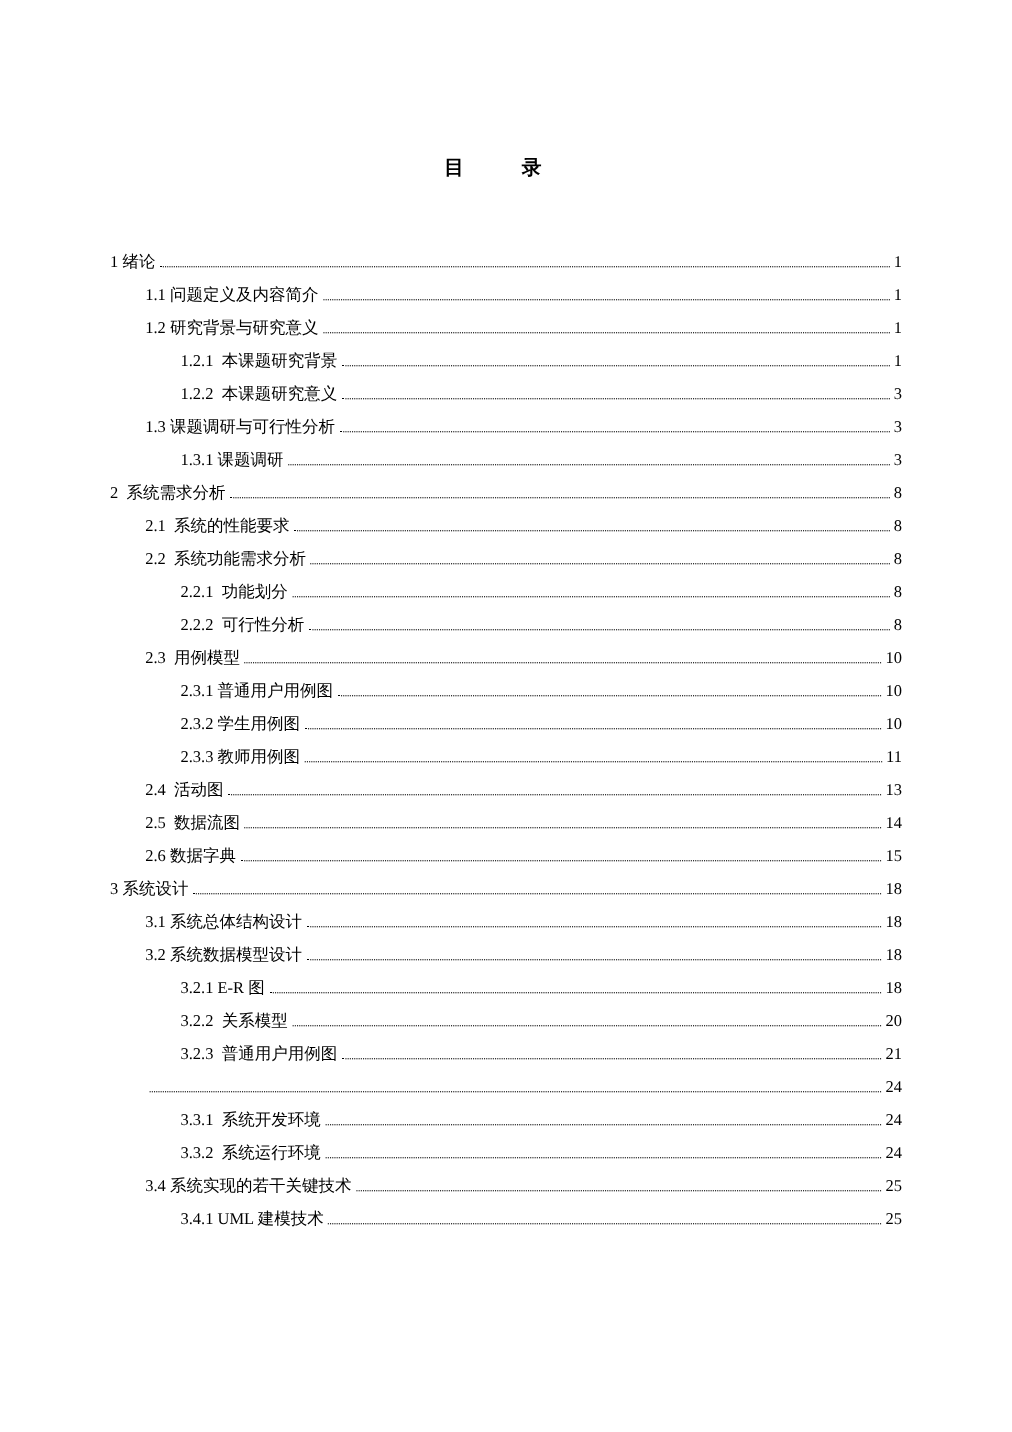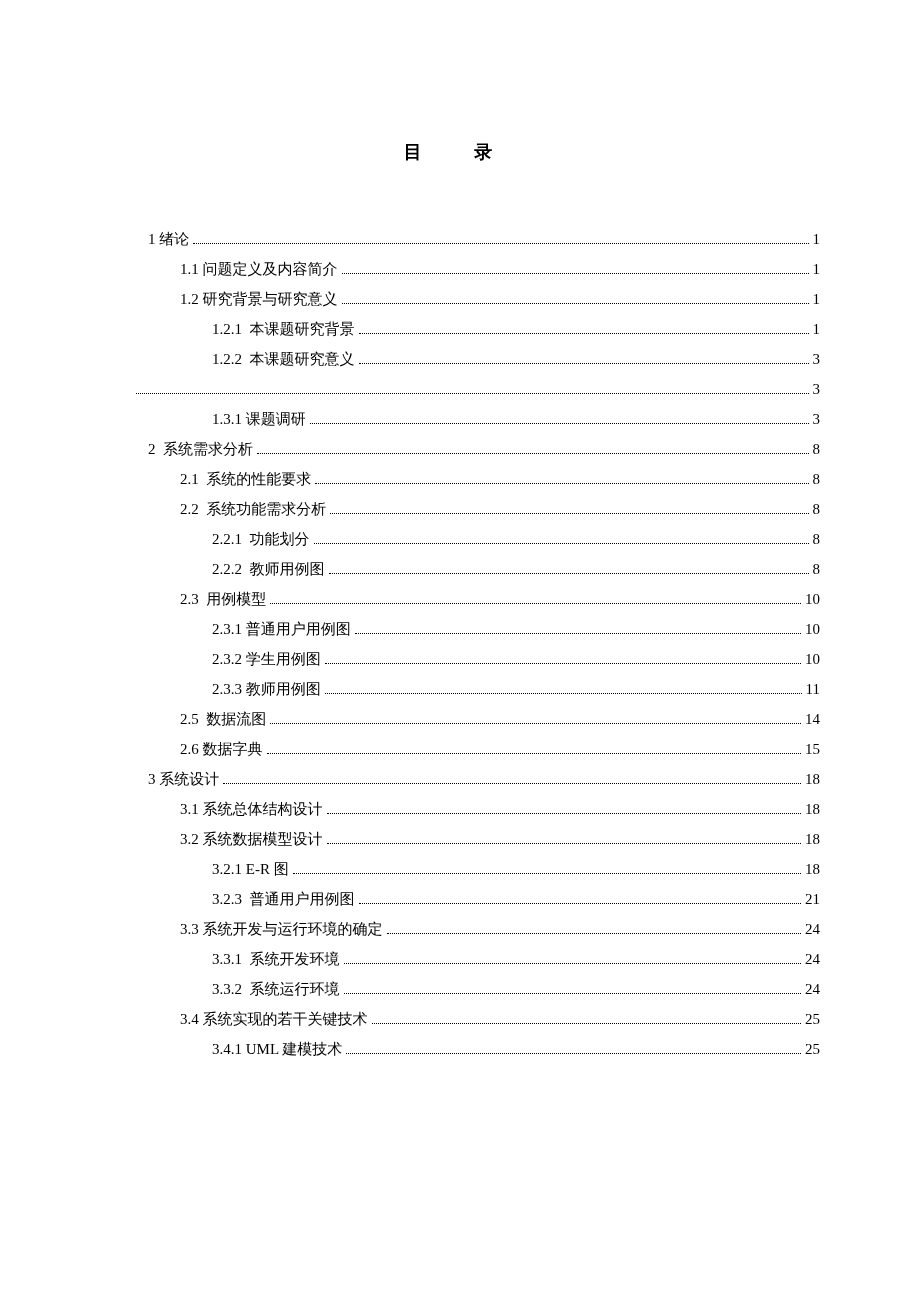--- a/index.html
+++ b/index.html
@@ -28,21 +28,20 @@
       font-size: 15px;
       line-height: 2.0;
     }
     .toc-entry {
       display: flex;
       align-items: baseline;
       white-space: nowrap;
     }
     .toc-label {
       white-space: pre;
-      margin-left: 48px;
     }
     .toc-dots {
       flex: 1;
       border-bottom: 1.5px dotted #000;
       margin: 0 4px 4px 4px;
       min-width: 10px;
     }
     .toc-page {
       white-space: nowrap;
     }
@@ -75,20 +74,21 @@
         <span class="toc-label">1.2.1  本课题研究背景</span>
         <span class="toc-dots"></span>
         <span class="toc-page">1</span>
       </div>
       <div class="toc-entry indent-2">
         <span class="toc-label">1.2.2  本课题研究意义</span>
         <span class="toc-dots"></span>
         <span class="toc-page">3</span>
       </div>
       <div class="toc-entry indent-1">
+        <span class="toc-label">1.3 课题调研与可行性分析</span>
         <span class="toc-dots"></span>
         <span class="toc-page">3</span>
       </div>
       <div class="toc-entry indent-2">
         <span class="toc-label">1.3.1 课题调研</span>
         <span class="toc-dots"></span>
         <span class="toc-page">3</span>
       </div>
       <div class="toc-entry indent-0">
         <span class="toc-label">2  系统需求分析</span>
@@ -104,21 +104,21 @@
         <span class="toc-label">2.2  系统功能需求分析</span>
         <span class="toc-dots"></span>
         <span class="toc-page">8</span>
       </div>
       <div class="toc-entry indent-2">
         <span class="toc-label">2.2.1  功能划分</span>
         <span class="toc-dots"></span>
         <span class="toc-page">8</span>
       </div>
       <div class="toc-entry indent-2">
-        <span class="toc-label">2.2.2  教师用例图</span>
+        <span class="toc-label">2.2.2  可行性分析</span>
         <span class="toc-dots"></span>
         <span class="toc-page">8</span>
       </div>
       <div class="toc-entry indent-1">
         <span class="toc-label">2.3  用例模型</span>
         <span class="toc-dots"></span>
         <span class="toc-page">10</span>
       </div>
       <div class="toc-entry indent-2">
         <span class="toc-label">2.3.1 普通用户用例图</span>
@@ -127,20 +127,25 @@
       </div>
       <div class="toc-entry indent-2">
         <span class="toc-label">2.3.2 学生用例图</span>
         <span class="toc-dots"></span>
         <span class="toc-page">10</span>
       </div>
       <div class="toc-entry indent-2">
         <span class="toc-label">2.3.3 教师用例图</span>
         <span class="toc-dots"></span>
         <span class="toc-page">11</span>
+      </div>
+      <div class="toc-entry indent-1">
+        <span class="toc-label">2.4  活动图</span>
+        <span class="toc-dots"></span>
+        <span class="toc-page">13</span>
       </div>
       <div class="toc-entry indent-1">
         <span class="toc-label">2.5  数据流图</span>
         <span class="toc-dots"></span>
         <span class="toc-page">14</span>
       </div>
       <div class="toc-entry indent-1">
         <span class="toc-label">2.6 数据字典</span>
         <span class="toc-dots"></span>
         <span class="toc-page">15</span>
@@ -159,26 +164,30 @@
         <span class="toc-label">3.2 系统数据模型设计</span>
         <span class="toc-dots"></span>
         <span class="toc-page">18</span>
       </div>
       <div class="toc-entry indent-2">
         <span class="toc-label">3.2.1 E-R 图</span>
         <span class="toc-dots"></span>
         <span class="toc-page">18</span>
       </div>
       <div class="toc-entry indent-2">
+        <span class="toc-label">3.2.2  关系模型</span>
+        <span class="toc-dots"></span>
+        <span class="toc-page">20</span>
+      </div>
+      <div class="toc-entry indent-2">
         <span class="toc-label">3.2.3  普通用户用例图</span>
         <span class="toc-dots"></span>
         <span class="toc-page">21</span>
       </div>
       <div class="toc-entry indent-1">
-        <span class="toc-label">3.3 系统开发与运行环境的确定</span>
         <span class="toc-dots"></span>
         <span class="toc-page">24</span>
       </div>
       <div class="toc-entry indent-2">
         <span class="toc-label">3.3.1  系统开发环境</span>
         <span class="toc-dots"></span>
         <span class="toc-page">24</span>
       </div>
       <div class="toc-entry indent-2">
         <span class="toc-label">3.3.2  系统运行环境</span>

